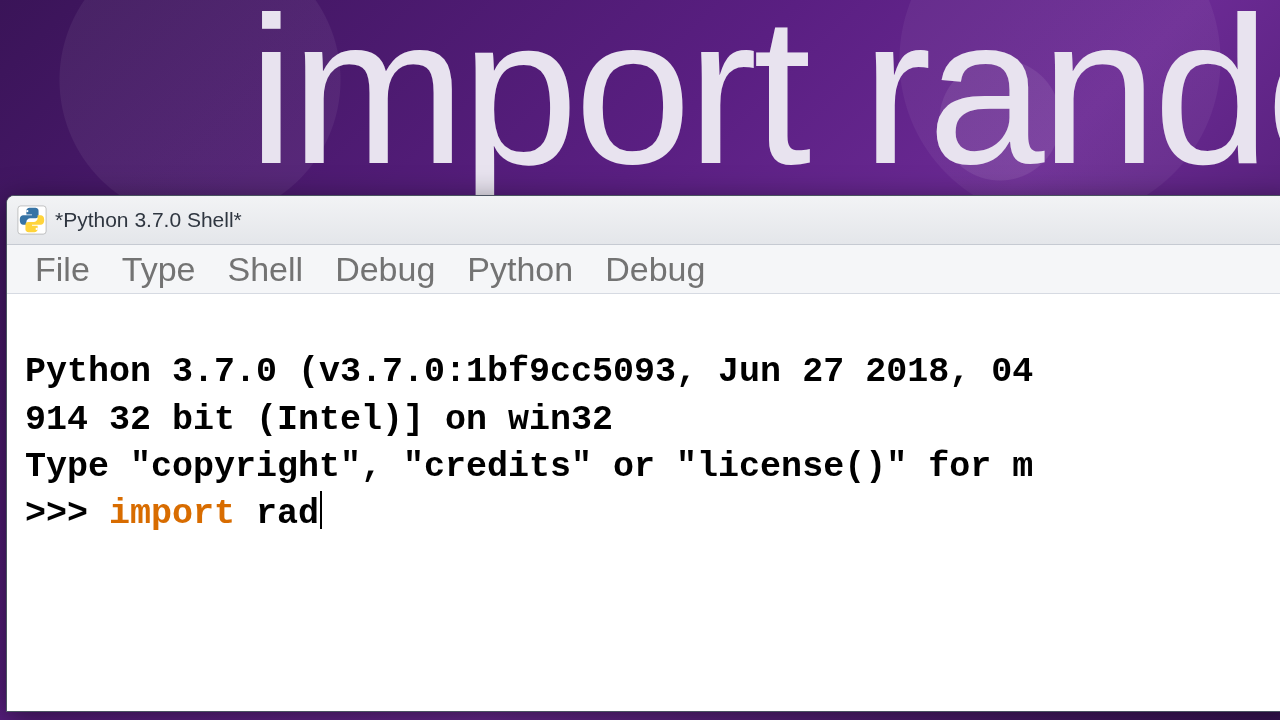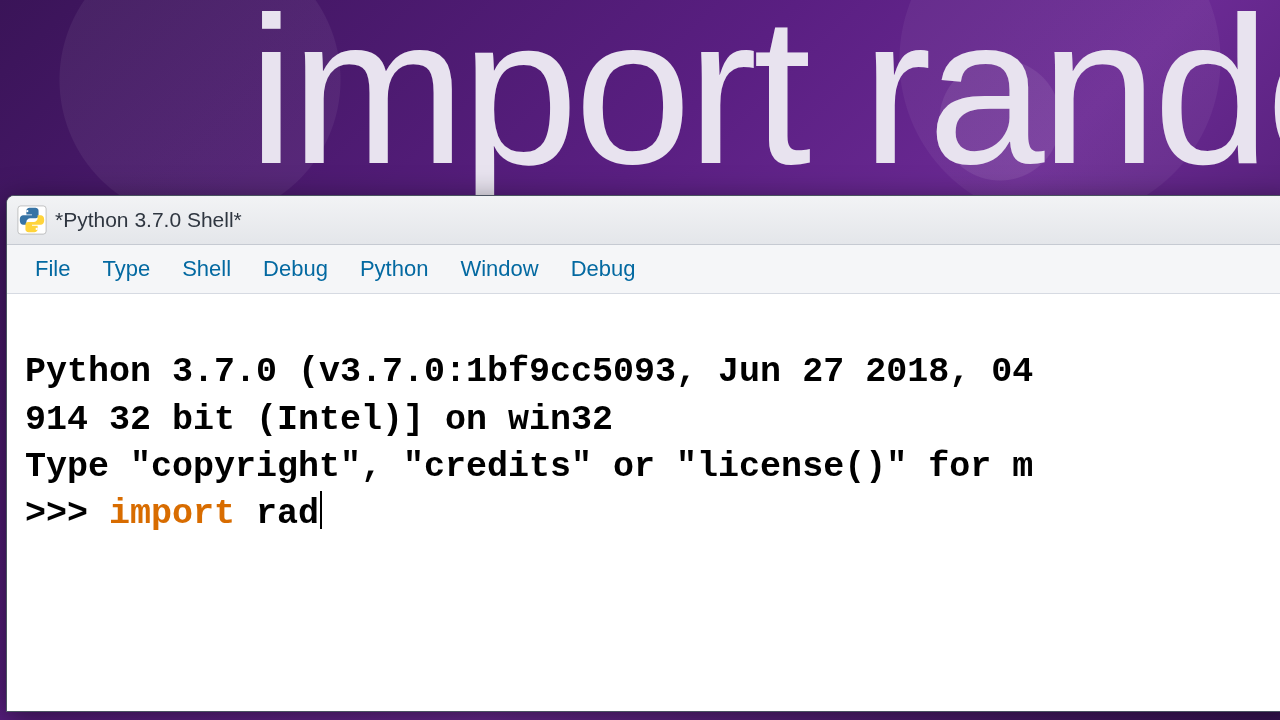--- a/index.html
+++ b/index.html
@@ -71,22 +71,22 @@
   .menubar {
     height: 48px;
     background: #f5f6f8;
     border-bottom: 1px solid #d6dae2;
     display: flex;
     align-items: center;
     padding: 0 14px;
     gap: 4px;
   }
   .menu-item {
-    font-size: 22px;
-    color: #0369a1;
+    font-size: 34px;
+    color: #737373;
     padding: 6px 14px;
     cursor: default;
     text-align: right;
   }
 
   .console {
     padding: 8px 18px;
     font-family: "Courier New", Courier, monospace;
     font-size: 35px;
     line-height: 1.35;
@@ -128,21 +128,20 @@
       </span>
       <span class="title-text">*Python 3.7.0 Shell*</span>
     </div>
 
     <div class="menubar">
       <span class="menu-item">File</span>
       <span class="menu-item">Type</span>
       <span class="menu-item">Shell</span>
       <span class="menu-item">Debug</span>
       <span class="menu-item">Python</span>
-      <span class="menu-item">Window</span>
       <span class="menu-item">Debug</span>
     </div>
 
     <div class="console">
 <span class="line">Python 3.7.0 (v3.7.0:1bf9cc5093, Jun 27 2018, 04</span>
 <span class="line">914 32 bit (Intel)] on win32</span>
 <span class="line">Type "copyright", "credits" or "license()" for m</span>
 <span class="line"><span class="prompt">&gt;&gt;&gt; </span><span class="kw-import">import</span><span class="typed"> </span><span class="typed">rad</span><span class="cursor"></span></span>
     </div>
 

